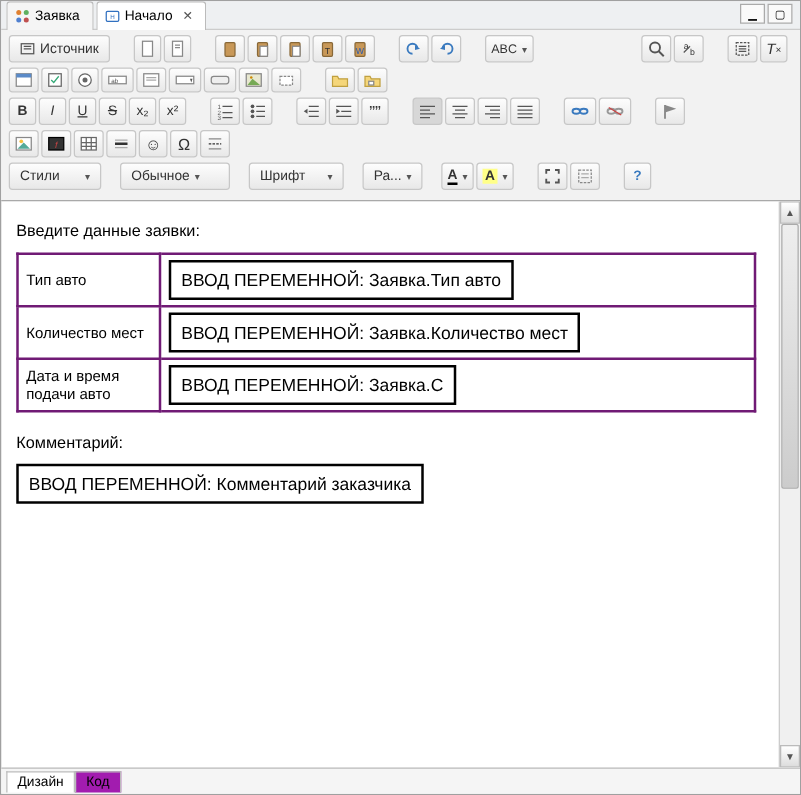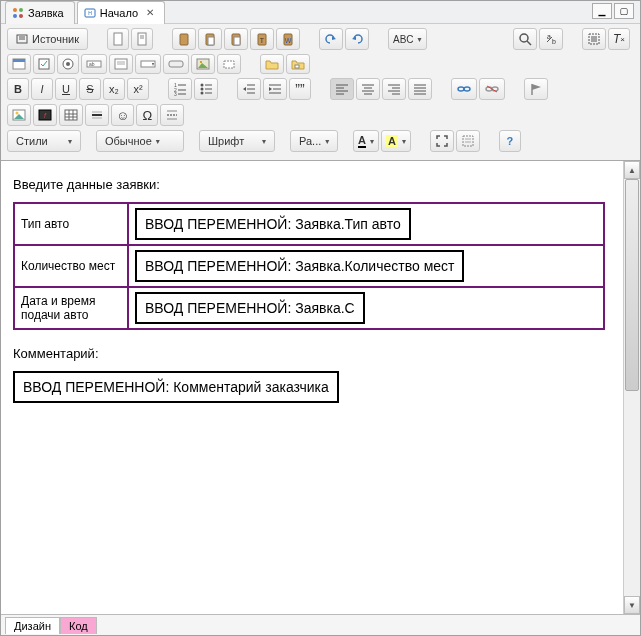--- a/index.html
+++ b/index.html
@@ -23,21 +23,21 @@
 .scrollbar{width:16px;background:#f0f0f0;border-left:1px solid #ccc;position:relative}
 .scrollbtn{height:16px;border:1px solid #bbb;background:linear-gradient(#fff,#ddd);display:flex;align-items:center;justify-content:center;font-size:8px;color:#555}
 .scrollthumb{position:absolute;left:1px;right:1px;top:18px;height:210px;background:linear-gradient(#eee,#ccc);border:1px solid #aaa;border-radius:2px}
 .prompt{margin:6px 0 10px 0}
 table.dt{border-collapse:collapse;width:100%;max-width:592px}
 table.dt td{border:2px solid #701a75;padding:4px 6px;vertical-align:middle;font-size:13px}
 table.dt td.lbl{width:100px;font-size:12px}
 .varbox{border:2px solid #000;padding:6px 8px;font-size:14px;display:inline-block}
 .comment-label{margin:16px 0 10px 0}
 .footer-tabs{height:20px;border-top:1px solid #bbb;background:#f5f5f5;display:flex;align-items:center;padding:0 4px}
-.ftab{padding:2px 8px;border:1px solid #bbb;border-bottom:none;background:#f9a8d4;font-size:11px}
+.ftab{padding:2px 8px;border:1px solid #bbb;border-bottom:none;background:#a21caf;font-size:11px}
 .ftab.active{background:#fff}
 svg{display:block}
 </style>
 </head>
 <body>
 
 <div class="window">
 
   <div class="tabbar">
     <div class="tab">

